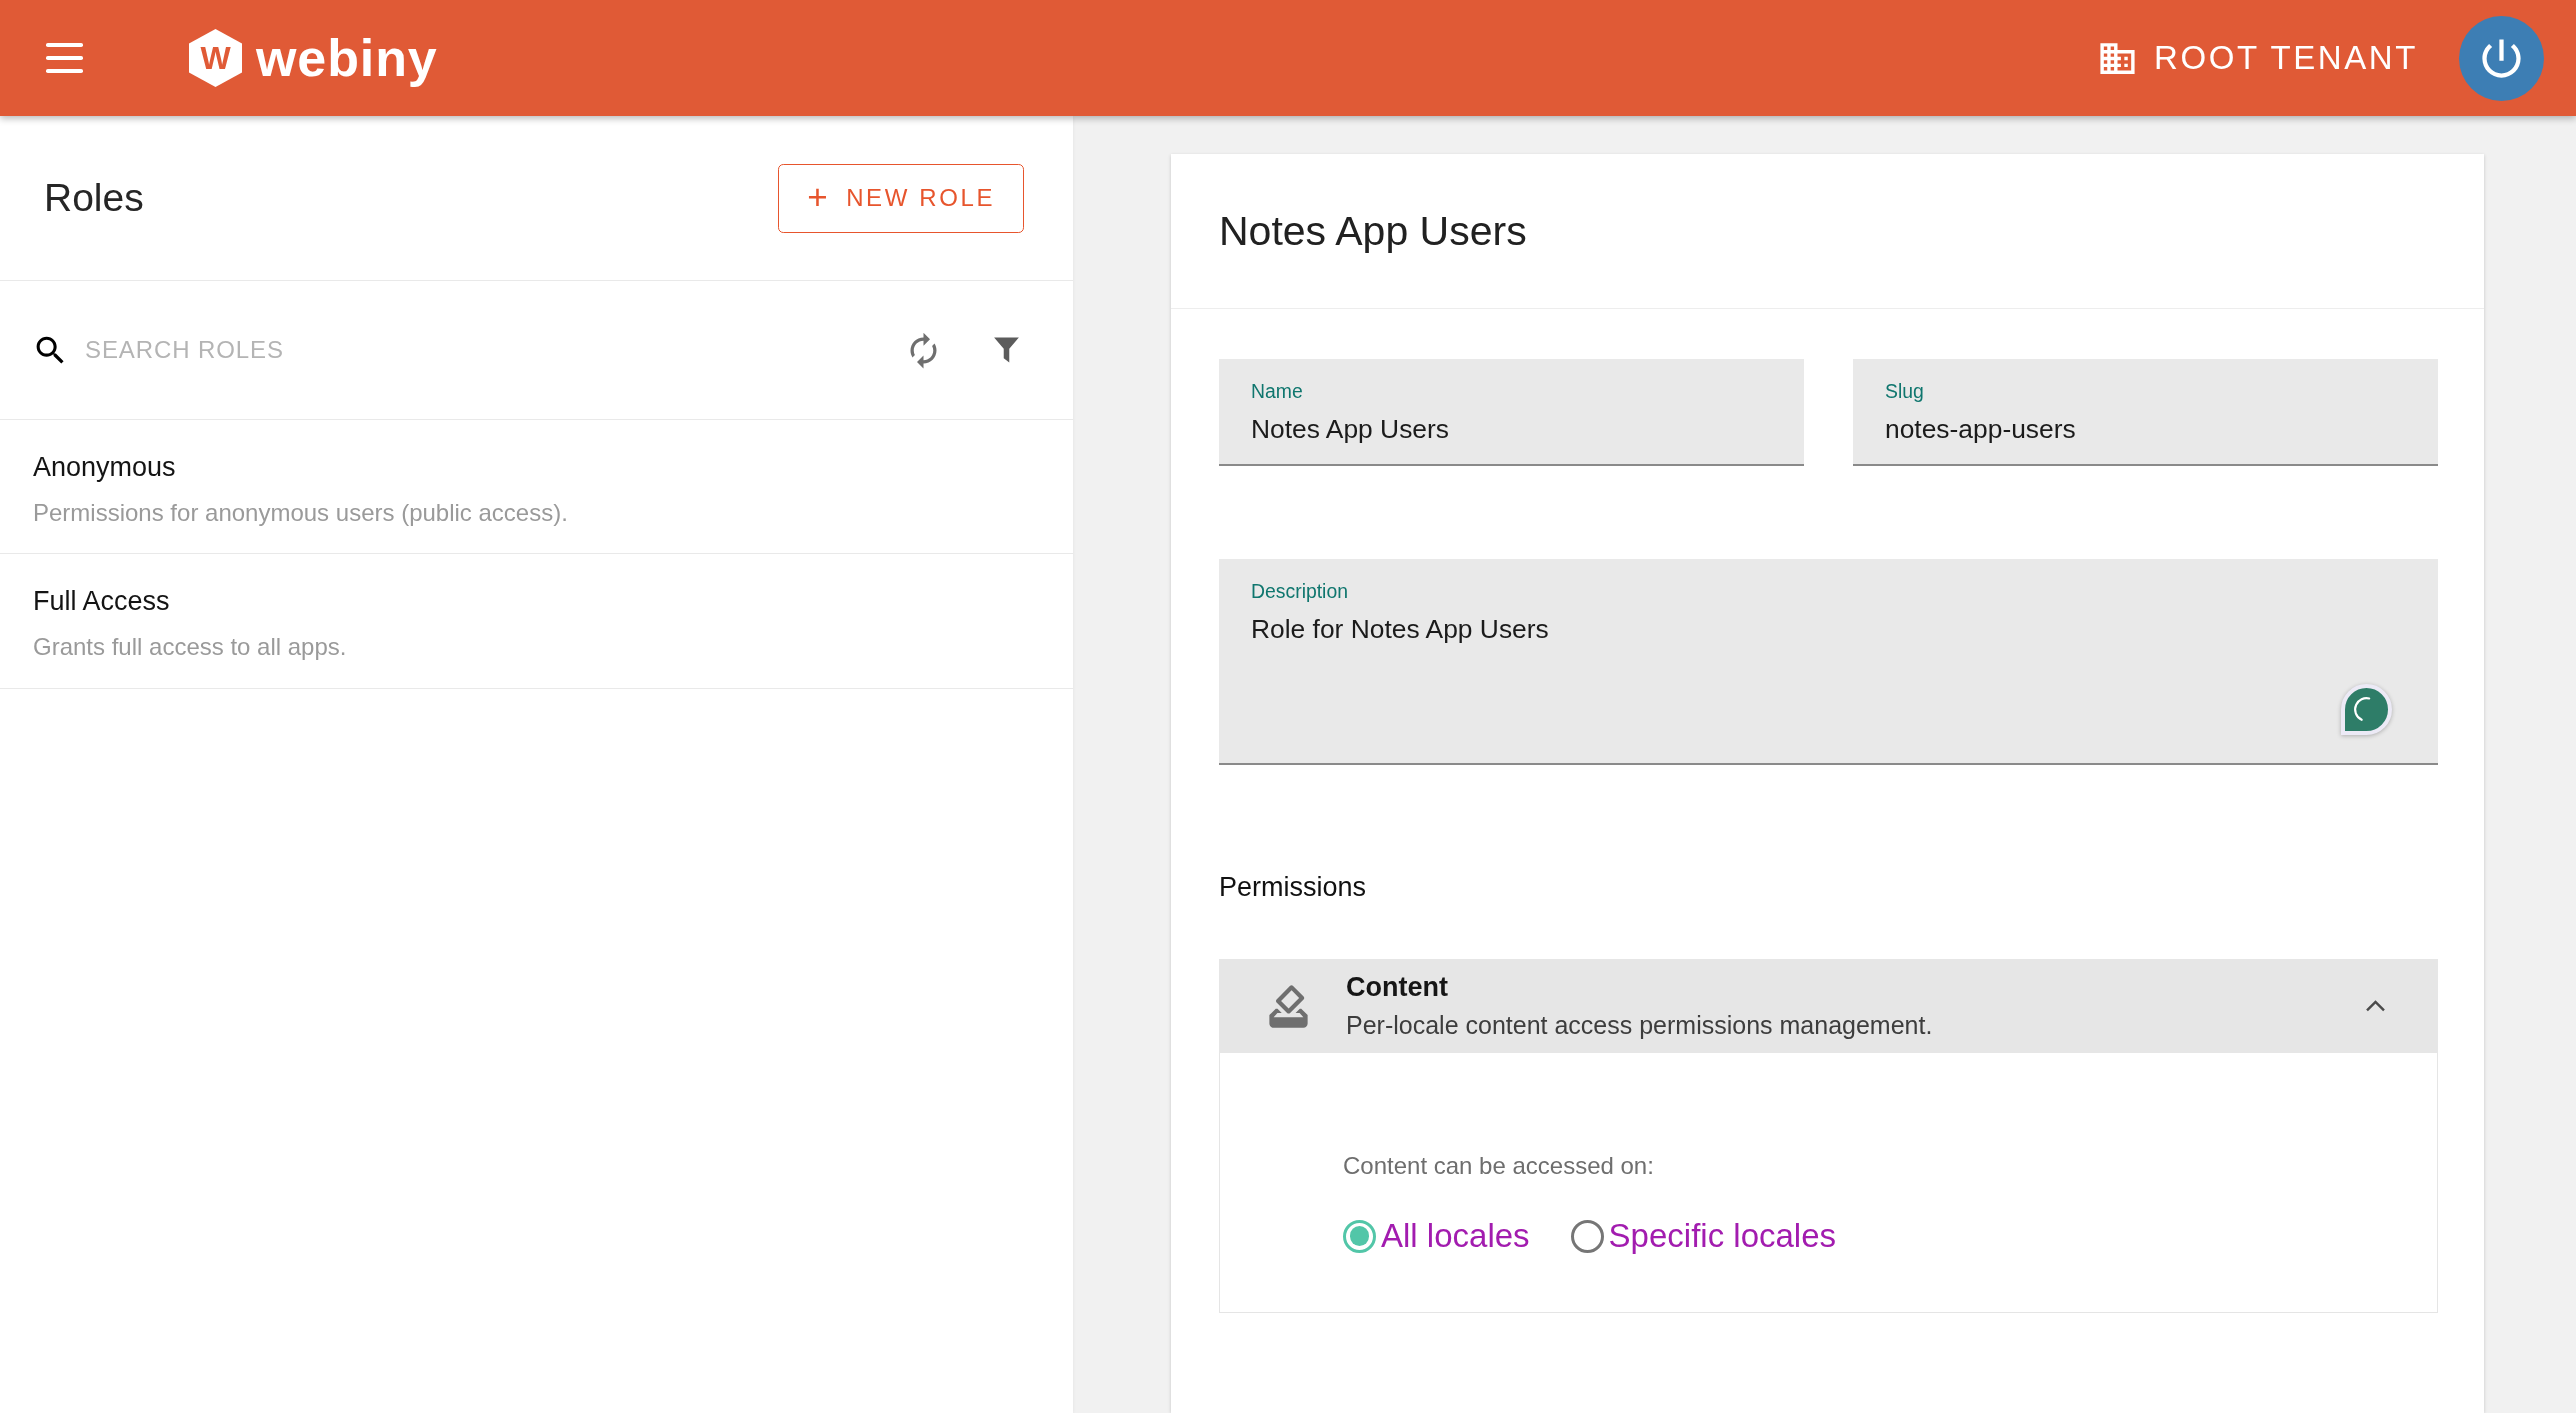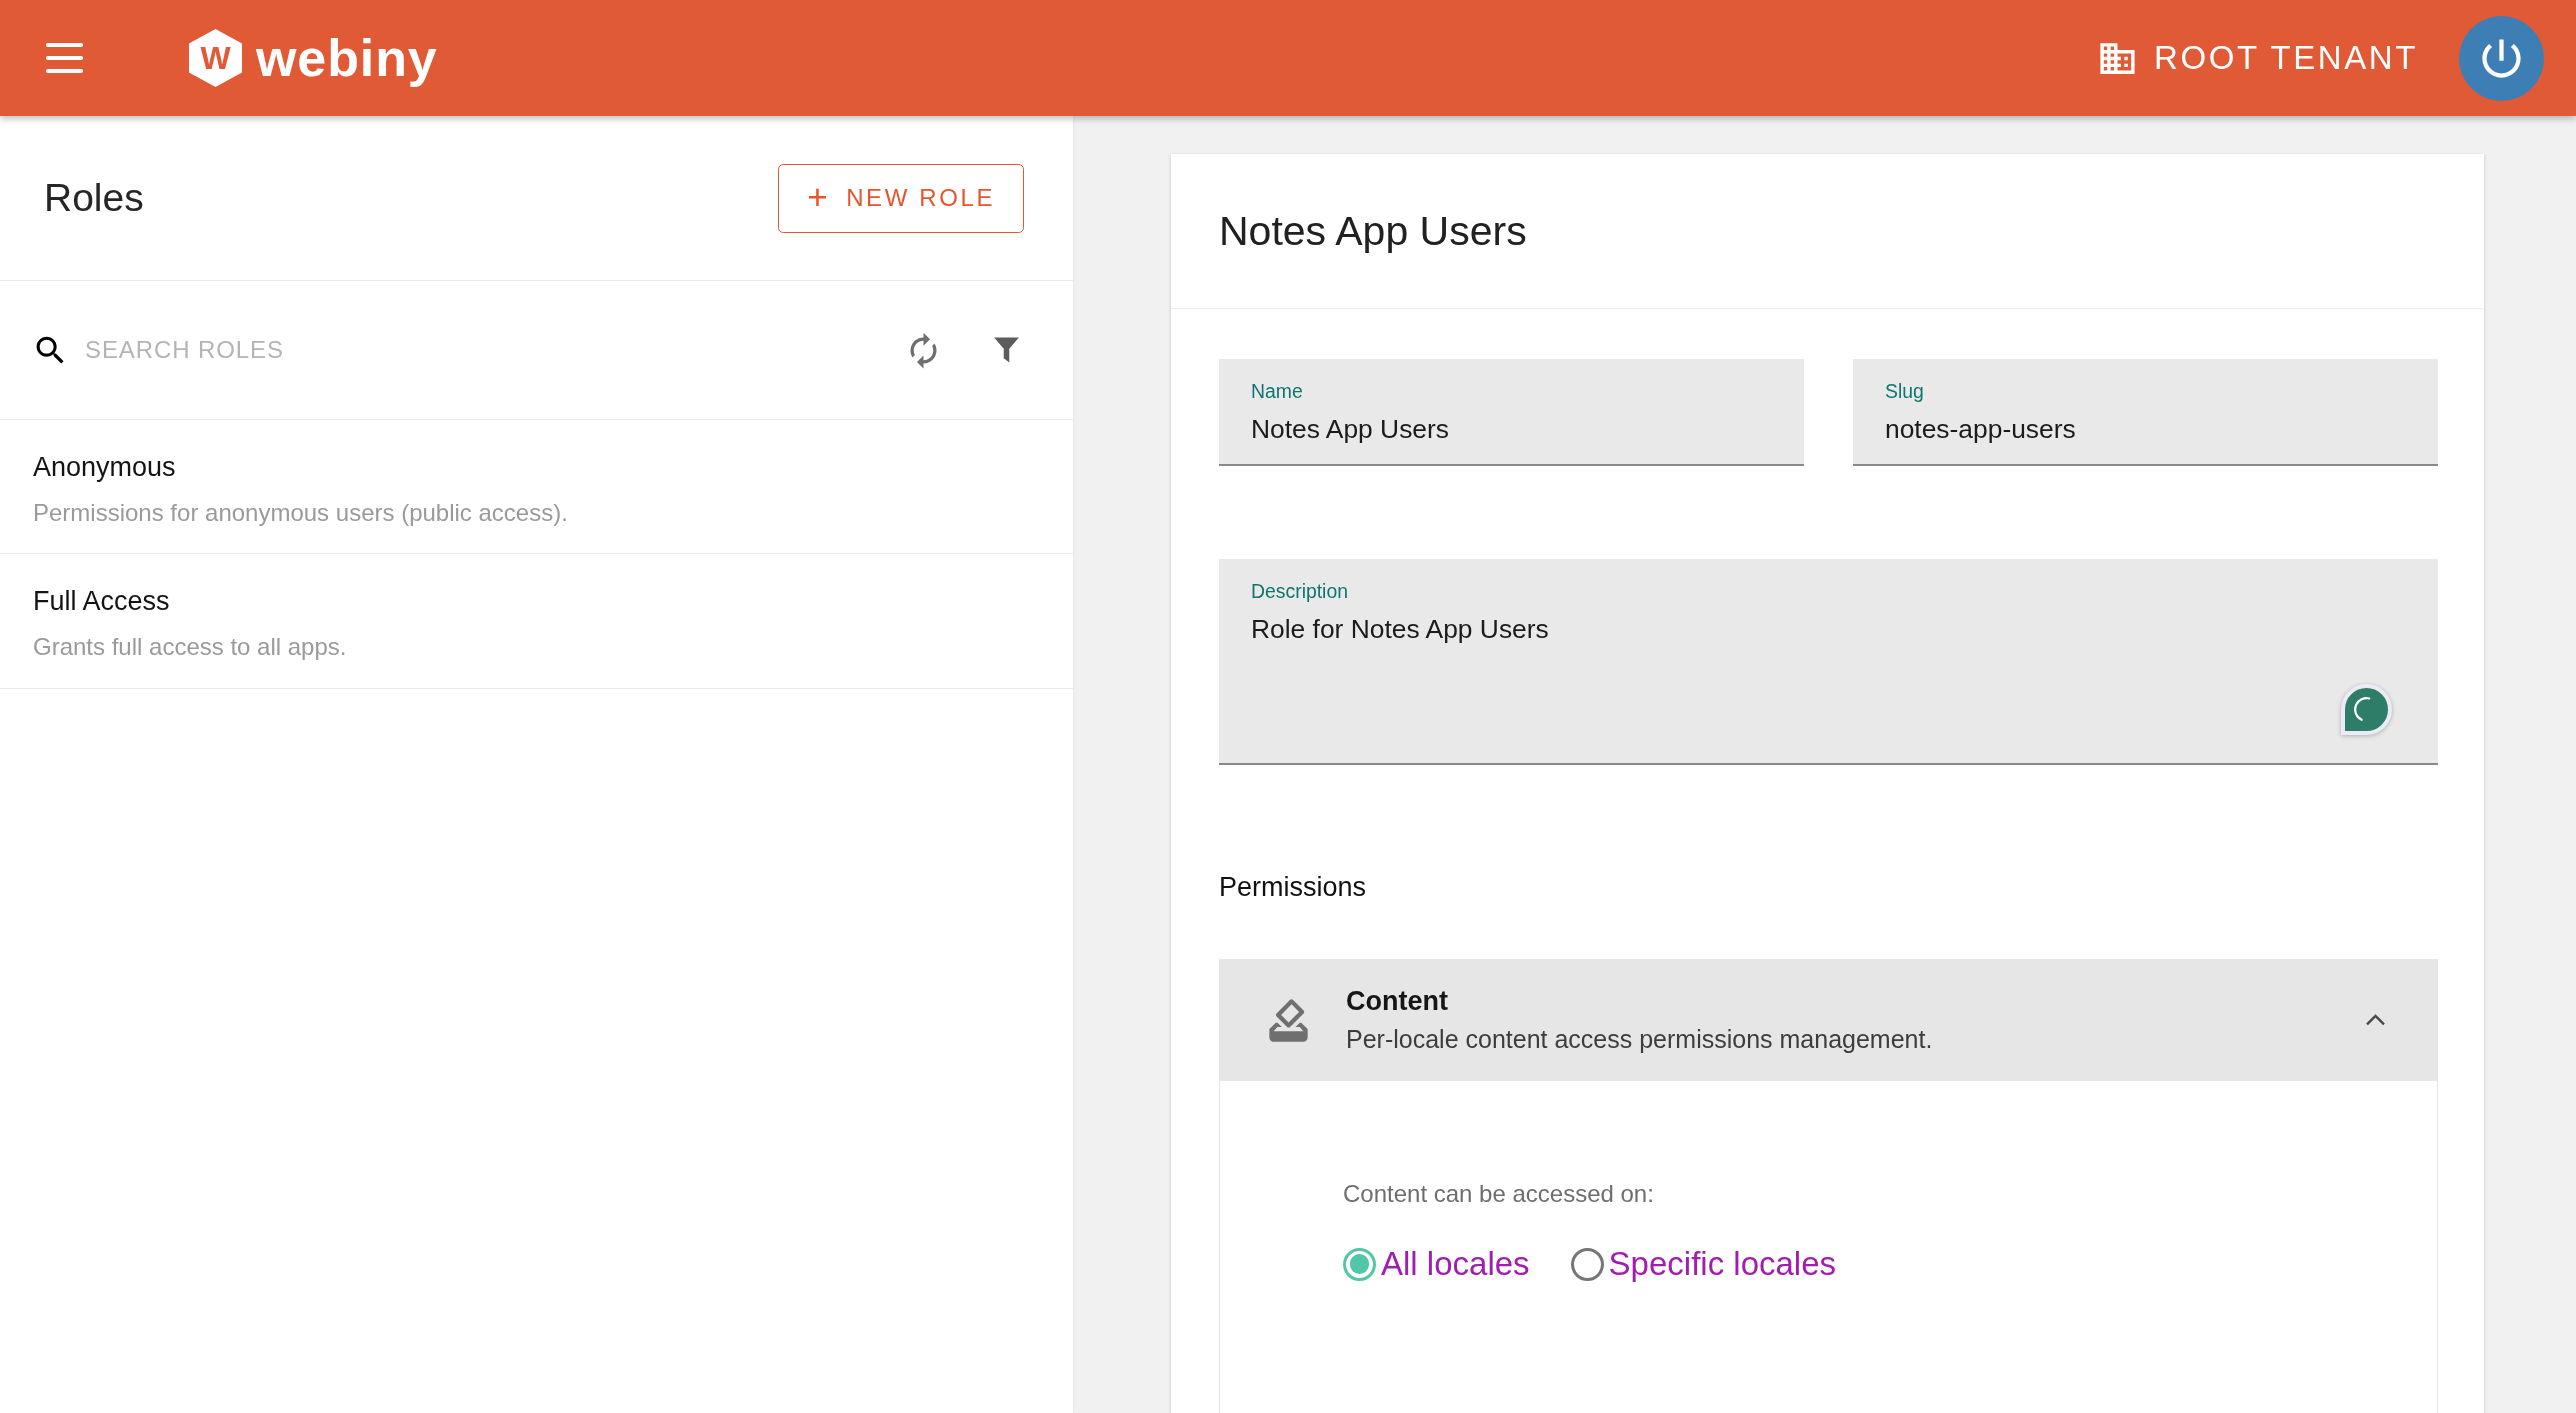--- a/index.html
+++ b/index.html
@@ -61,26 +61,26 @@
   .field input, .field textarea { display:block; width:100%; background:transparent; border:none; outline:none;
                   font-size:26.4px; color:#1b1b1b; margin-top:10.6px; resize:none;
                   font-family:"Liberation Sans", sans-serif; }
   .desc-field { margin:93px 46px 0 48px; height:206px; position:relative; }
   .desc-field textarea { height:132px; }
   .cursor-bubble { position:absolute; right:46px; bottom:28px; width:51px; height:51px;
                    background:#2e7d68; border:4.4px solid #eceaf6; border-radius:50% 50% 50% 0;
                    box-shadow:0 0.9px 4.4px rgba(0,0,0,.25); display:flex; align-items:center; justify-content:center; }
   .permissions-heading { font-size:27px; font-weight:400; color:#111; margin:107px 0 0 48px; }
   .accordion { margin:56px 46px 0 48px; }
-  .accordion-header { background:#e6e6e6; height:122px; display:flex; align-items:center;
+  .accordion-header { background:#e6e6e6; height:94px; display:flex; align-items:center;
                       padding:4px 44px; cursor:pointer; }
   .accordion-titles { margin-left:32px; flex:1; }
   .accordion-title { font-size:27px; font-weight:700; color:#161616; }
   .accordion-subtitle { font-size:25px; color:#3d3d3d; margin-top:8px; }
-  .accordion-body { border:1.8px solid #e5e5e5; border-top:none; height:358px; padding:99px 0 0 123px; }
+  .accordion-body { border:1.8px solid #e5e5e5; border-top:none; height:260px; padding:99px 0 0 123px; }
   .access-label { font-size:24px; color:#6e6e6e; }
   .radio-row { display:flex; align-items:center; margin-top:37px; }
   .radio-opt { display:flex; align-items:center; cursor:pointer; margin-right:41px; }
   .radio-circle { width:33px; height:33px; border-radius:50%; border:3.5px solid #767676;
                   display:flex; align-items:center; justify-content:center; }
   .radio-opt.selected .radio-circle { border-color:#52c6a8; }
   .radio-opt.selected .radio-circle::after { content:""; width:19.4px; height:19.4px; border-radius:50%;
                   background:#52c6a8; }
   .radio-text { font-size:33px; color:#a21caf; margin-left:5px; }
 </style>

